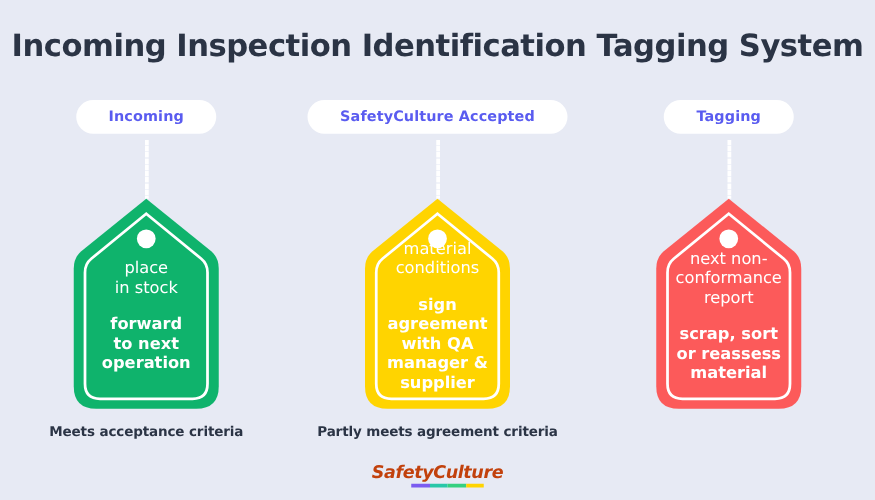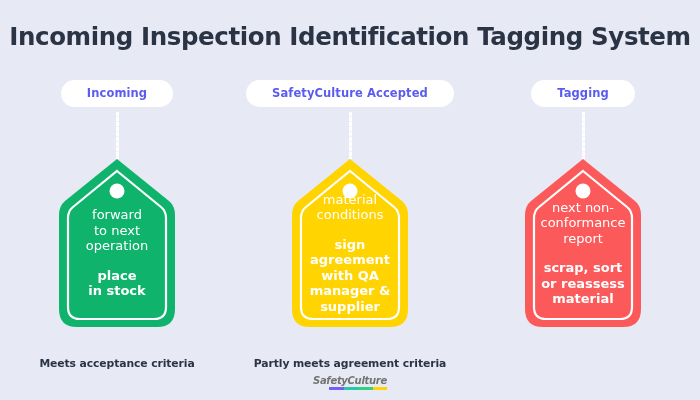--- a/index.html
+++ b/index.html
@@ -112,45 +112,45 @@
     text-align: center;
     font-family: "DejaVu Sans", "Liberation Sans", sans-serif;
   }
 
   .tag-text .block + .block { margin-top: 14px; font-weight: bold; }
 
   .tag-text .block { white-space: pre-line; }
 
   
   .caption {
-    margin-top: 28px;
+    margin-top: 10px;
     font-size: 10.8px;
     font-weight: 700;
     color: #2b3445;
     text-align: center;
     white-space: nowrap;
     letter-spacing: -0.1px;
   }
 
   
   .logo {
     position: absolute;
     bottom: 10px;
     left: 0;
     width: 700px;
     display: flex;
     flex-direction: column;
     align-items: center;
   }
 
   .logo-text {
-    font-size: 10px;
+    font-size: 14px;
     font-weight: 700;
     font-style: italic;
-    color: #737373;
+    color: #c2410c;
     letter-spacing: -0.3px;
     font-family: "DejaVu Sans", "Liberation Sans", sans-serif;
   }
 
   .logo-bar {
     display: flex;
     flex-direction: row;
     width: 58px;
     height: 3px;
     margin-top: 1px;
@@ -172,25 +172,25 @@
       <div class="string"></div>
       <div class="tag-wrap">
         <div class="tag-shape">
           <svg viewBox="0 0 120 172" xmlns="http://www.w3.org/2000/svg">
             <path id="tagpath1" d="M60 2 L112 44 Q118 49 118 58 L118 152 Q118 170 100 170 L20 170 Q2 170 2 152 L2 58 Q2 49 8 44 Z" fill="#0fb36c"></path>
             <path d="M60 14 L104 50 Q109 54 109 61 L109 150 Q109 162 97 162 L23 162 Q11 162 11 150 L11 61 Q11 54 16 50 Z" fill="none" stroke="#ffffff" stroke-width="2.2"></path>
             <circle cx="60" cy="34" r="7.5" fill="#ffffff"></circle>
           </svg>
         </div>
         <div class="tag-text">
+          <div class="block">place
+in stock</div>
           <div class="block">forward
 to next
 operation</div>
-          <div class="block">place
-in stock</div>
         </div>
       </div>
       <div class="caption">Meets acceptance criteria</div>
     </div>
 
     <div class="column">
       <div class="pill">SafetyCulture Accepted</div>
       <div class="string"></div>
       <div class="tag-wrap">
         <div class="tag-shape">

